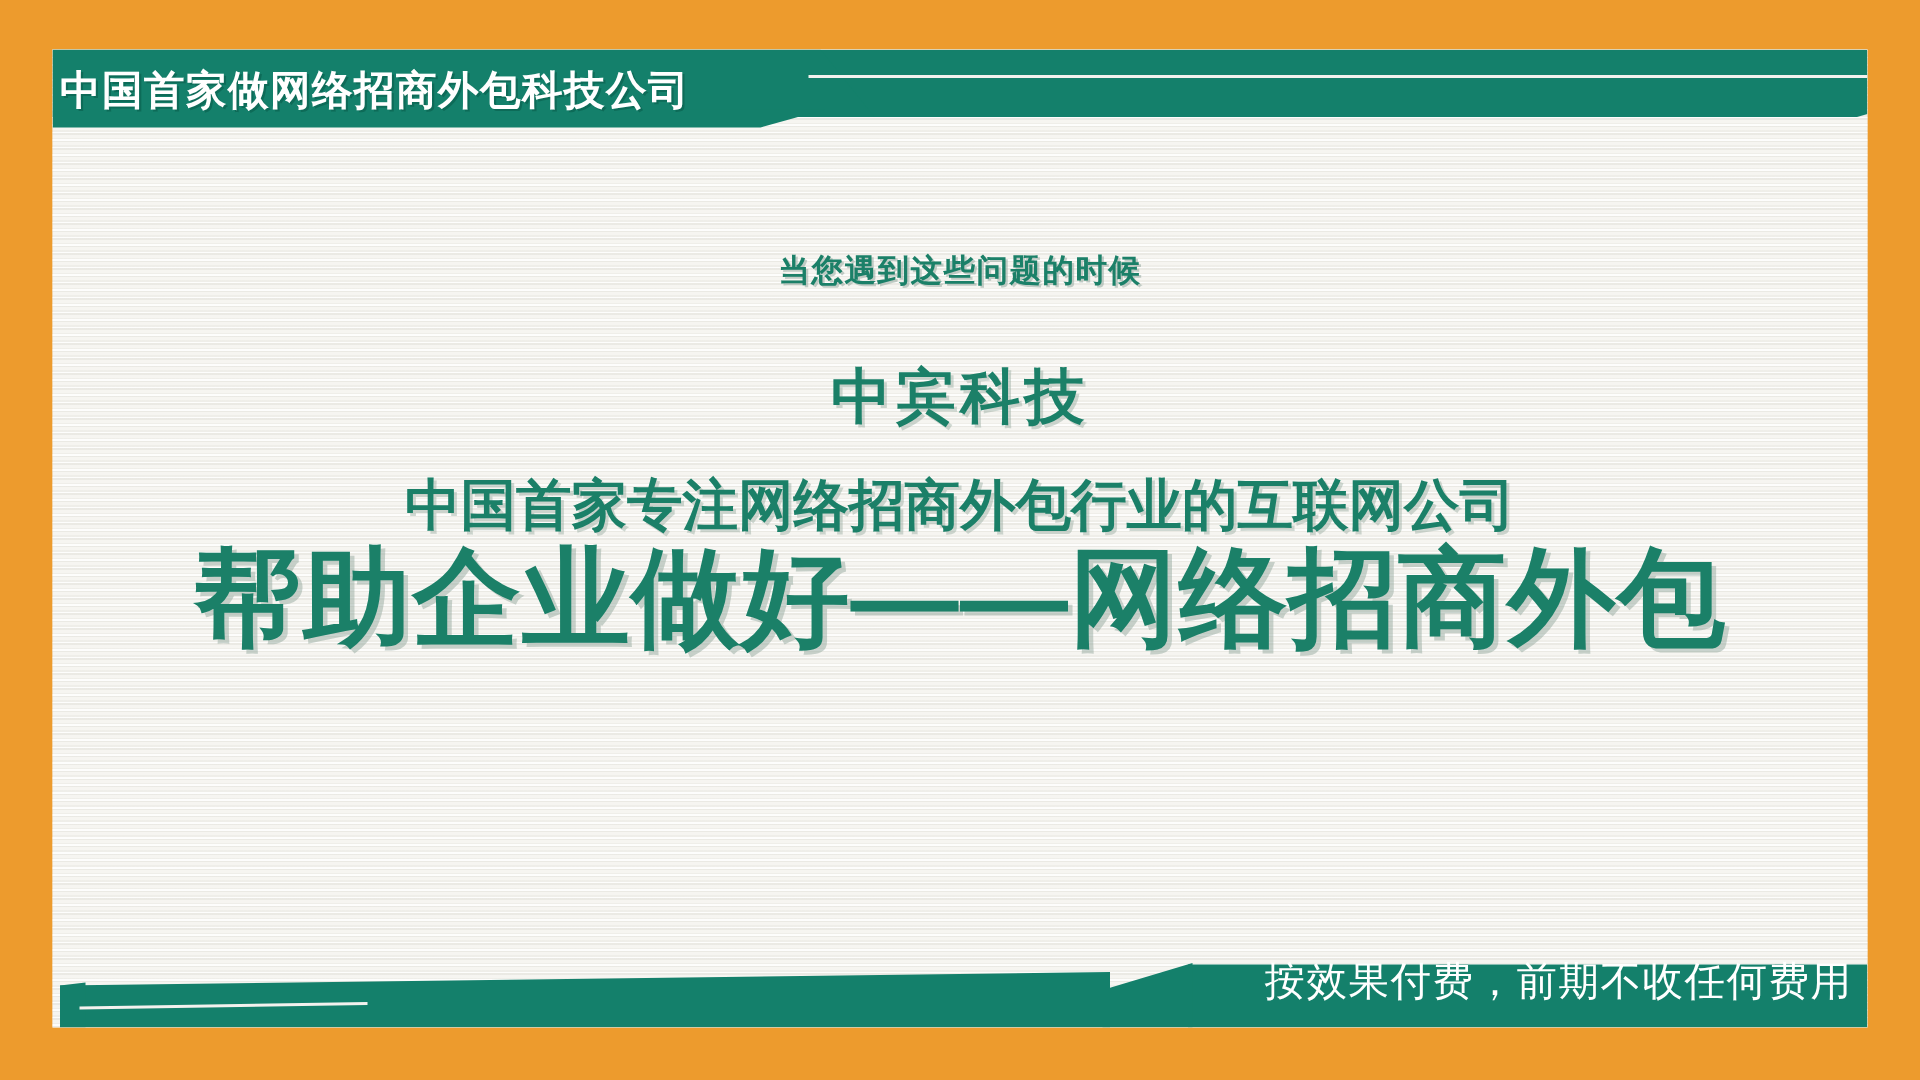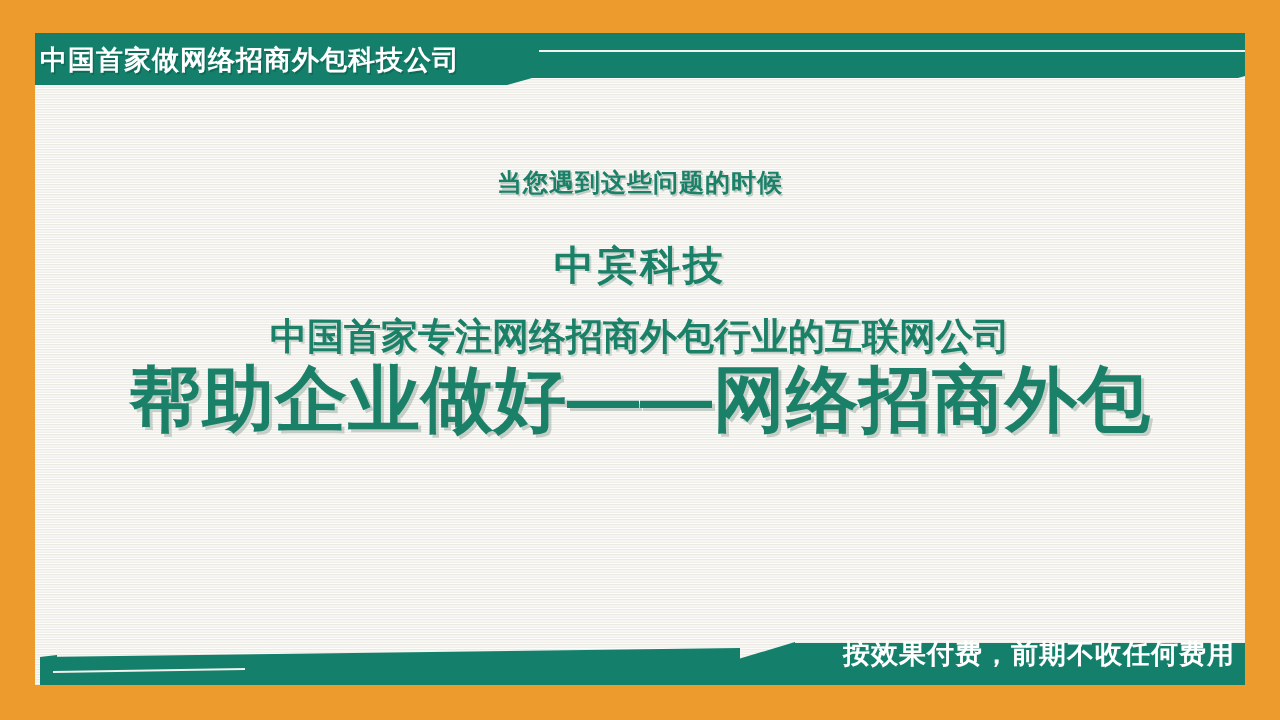--- a/index.html
+++ b/index.html
@@ -75,21 +75,21 @@
     top: 0;
     width: 1210px;
     text-align: center;
   }
 
   .eyebrow {
     position: absolute;
     left: 0;
     top: 133px;
     width: 1210px;
-    font-size: 25px;
+    font-size: 21px;
     font-weight: bold;
     color: #1B8068;
     letter-spacing: 1px;
     text-shadow: 1.5px 1.5px 0 rgba(150,170,160,0.55);
   }
 
   .brand {
     position: absolute;
     left: 0;
     top: 212px;
@@ -137,21 +137,21 @@
     height: 70px;
     pointer-events: none;
   }
   .footer-band svg { display: block; }
 
   .footer-text {
     position: absolute;
     right: 10px;
     bottom: 13px;
     font-size: 27px;
-    font-weight: bold;
+    font-weight: normal;
     color: #FFFFFF;
     letter-spacing: 1px;
     white-space: nowrap;
   }
 </style>
 </head>
 <body>
 
 <div id="slide">
 

